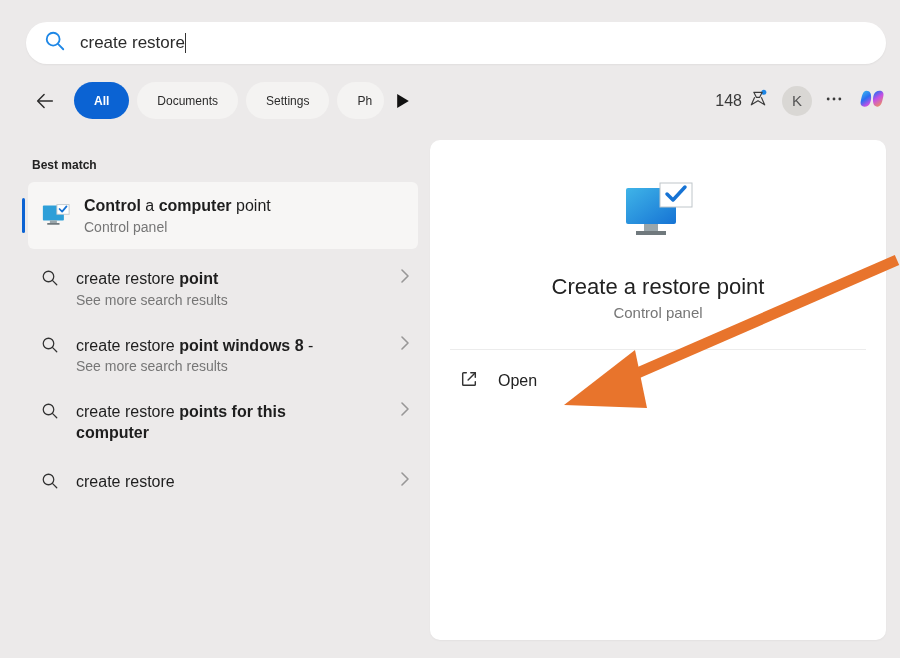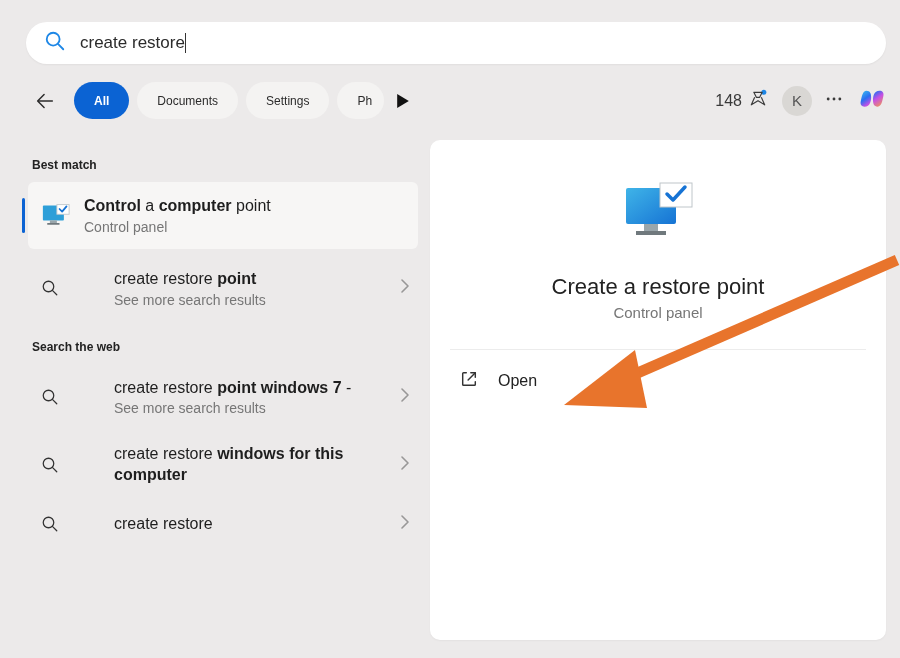--- a/index.html
+++ b/index.html
@@ -23,21 +23,21 @@
     .left-col { position: absolute; left: 28px; top: 140px; width: 390px; }
     .section-hdr { font-size: 12px; font-weight: 700; color: #222; margin: 18px 0 10px 4px; }
     
     .result-card { background: #f7f6f5; border-radius: 6px; padding: 14px 14px 14px 14px; display: flex; align-items: center; position: relative; margin-bottom: 6px; }
     .result-card.selected::before { content: ""; position: absolute; left: -6px; top: 16px; bottom: 16px; width: 3px; background: #0b63d3; border-radius: 2px; }
     .monitor-icon { width: 28px; height: 22px; margin-right: 14px; flex-shrink: 0; }
     .result-text { flex: 1; }
     .result-title { font-size: 16px; color: #1e1e1e; line-height: 1.3; }
     .result-sub { font-size: 14px; color: #767676; margin-top: 2px; }
     
-    .result-row { display: flex; align-items: center; padding: 14px 8px 14px 10px; cursor: pointer; gap: 38px; }
+    .result-row { display: flex; align-items: flex-start; padding: 14px 8px 14px 10px; cursor: pointer; }
     .result-row .mag2 { width: 24px; display: flex; justify-content: center; margin-right: 14px; flex-shrink: 0; }
     .result-row .result-text { flex: 1; }
     .chevron { flex-shrink: 0; opacity: .55; }
 
     .preview-panel { position: absolute; left: 430px; top: 140px; width: 456px; height: 500px; background: #fff; border-radius: 10px; box-shadow: 0 1px 2px rgba(0,0,0,.04); padding-top: 40px; }
     .preview-icon { width: 80px; height: 70px; margin: 0 auto 24px; display: block; }
     .preview-title { text-align: center; font-size: 22px; color: #222; }
     .preview-sub { text-align: center; font-size: 15px; color: #767676; margin-top: 4px; }
     .preview-divider { height: 1px; background: #ececec; margin: 28px 20px 0; }
     .open-row { display: flex; align-items: center; padding: 20px 30px; cursor: pointer; }
@@ -147,47 +147,46 @@
     </span>
     <div class="result-text">
       <div class="result-title"><span>create restore </span><b>point</b></div>
       <div class="result-sub">See more search results</div>
     </div>
     <span class="chevron"><svg width="10" height="14" viewBox="0 0 8 14">
           <path d="M1 1l6 6-6 6" fill="none" stroke="#555" stroke-width="1.6" stroke-linecap="round" stroke-linejoin="round"></path>
         </svg></span>
   </div>
 
-  <div class="section-hdr">Search the web</div>
-
-  <div class="result-row">
-    <span class="mag2">
-      <svg width="18" height="18" viewBox="0 0 24 24" fill="none">
-          <circle cx="10" cy="10" r="7" stroke="#333" stroke-width="1.7"></circle>
-          <line x1="15.5" y1="15.5" x2="21" y2="21" stroke="#333" stroke-width="1.7" stroke-linecap="round"></line>
-        </svg>
-    </span>
-    <div class="result-text">
-      <div class="result-title"><span>create restore </span><b>point windows 7</b><span> -</span></div>
+
+  <div class="result-row">
+    <span class="mag2">
+      <svg width="18" height="18" viewBox="0 0 24 24" fill="none">
+          <circle cx="10" cy="10" r="7" stroke="#333" stroke-width="1.7"></circle>
+          <line x1="15.5" y1="15.5" x2="21" y2="21" stroke="#333" stroke-width="1.7" stroke-linecap="round"></line>
+        </svg>
+    </span>
+    <div class="result-text">
+      <div class="result-title"><span>create restore </span><b>point windows 8</b><span> -</span></div>
       <div class="result-sub">See more search results</div>
     </div>
     <span class="chevron"><svg width="10" height="14" viewBox="0 0 8 14">
           <path d="M1 1l6 6-6 6" fill="none" stroke="#555" stroke-width="1.6" stroke-linecap="round" stroke-linejoin="round"></path>
         </svg></span>
   </div>
 
   <div class="result-row">
     <span class="mag2">
       <svg width="18" height="18" viewBox="0 0 24 24" fill="none">
           <circle cx="10" cy="10" r="7" stroke="#333" stroke-width="1.7"></circle>
           <line x1="15.5" y1="15.5" x2="21" y2="21" stroke="#333" stroke-width="1.7" stroke-linecap="round"></line>
         </svg>
     </span>
     <div class="result-text">
-      <div class="result-title"><span>create restore </span><b>windows for this</b><br><b>computer</b></div>
+      <div class="result-title"><span>create restore </span><b>points for this</b><br><b>computer</b></div>
     </div>
     <span class="chevron"><svg width="10" height="14" viewBox="0 0 8 14">
           <path d="M1 1l6 6-6 6" fill="none" stroke="#555" stroke-width="1.6" stroke-linecap="round" stroke-linejoin="round"></path>
         </svg></span>
   </div>
 
   <div class="result-row">
     <span class="mag2">
       <svg width="18" height="18" viewBox="0 0 24 24" fill="none">
           <circle cx="10" cy="10" r="7" stroke="#333" stroke-width="1.7"></circle>

